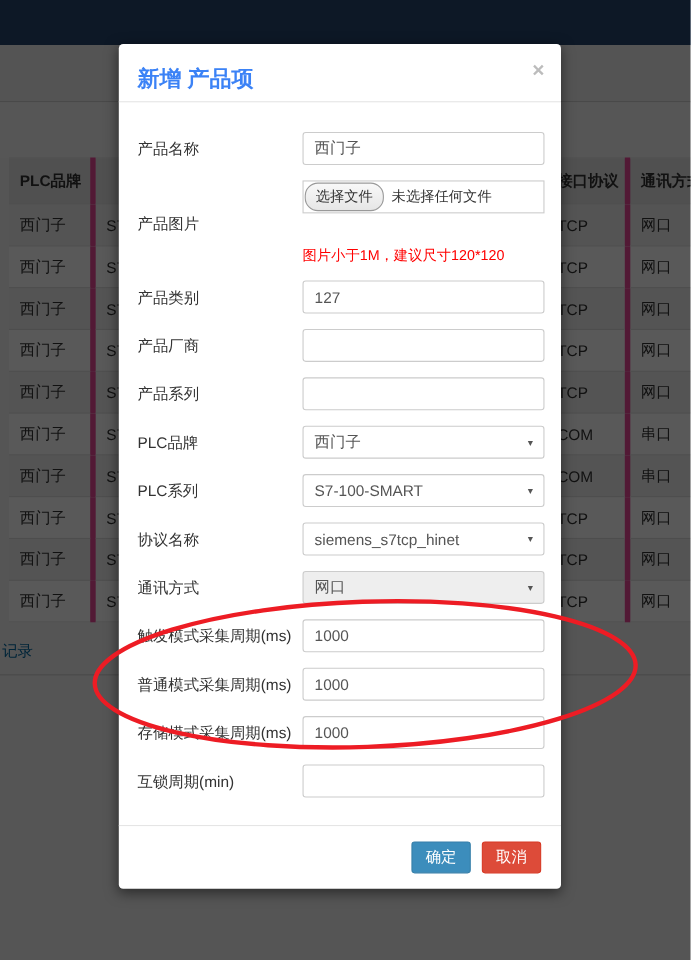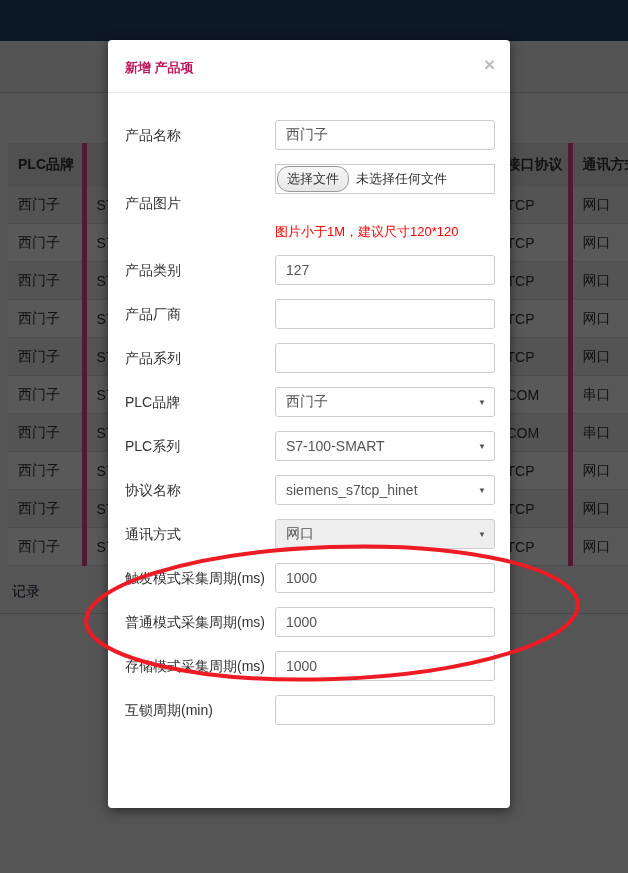--- a/index.html
+++ b/index.html
@@ -12,31 +12,31 @@
   .band2{position:absolute;left:0;top:93px;width:628px;height:50px;background:#f7f7f7;}
   .bg-table-wrap{position:absolute;left:8px;top:143px;width:620px;overflow:hidden;}
   table.bg-table{border-collapse:collapse;table-layout:fixed;width:687px;background:#fff;font-size:14px;color:#333;}
   table.bg-table th{height:41px;text-align:left;padding:0 0 0 10px;background:#e4e4e4;font-weight:bold;border-bottom:1px solid #ddd;white-space:nowrap;overflow:hidden;}
   table.bg-table td{height:37px;padding:0 0 0 10px;white-space:nowrap;overflow:hidden;}
   table.bg-table tr{border-top:1px solid #ddd;}
   table.bg-table tbody tr:nth-child(odd) td{background:#f0f0f0;}
   table.bg-table tbody tr:nth-child(even) td{background:#fff;}
   table.bg-table th+th, table.bg-table td+td{border-left:5px solid #ec4899;}
   table.bg-table tbody{border-bottom:1px solid #ddd;}
-  .records{position:absolute;left:12px;top:583px;font-size:14px;color:#0f172a;}
+  .records{position:absolute;left:2px;top:583px;font-size:14px;color:#0369a1;}
   .bg-divider{position:absolute;left:0;top:613px;width:628px;height:1px;background:#cfcfcf;}
 
   
   .backdrop{position:absolute;left:0;top:0;width:628px;height:873px;background:rgba(0,0,0,0.65);z-index:10;}
 
   
   .modal{position:absolute;left:108px;top:40px;width:402px;height:768px;background:#fff;border-radius:4px;
          box-shadow:0 3px 12px rgba(0,0,0,.5);z-index:20;box-sizing:border-box;display:flex;flex-direction:column;}
   .modal-header{height:53px;box-sizing:border-box;padding:18px 17px 0 17px;border-bottom:1px solid #e5e5e5;position:relative;}
-  .modal-title{font-size:13px;font-weight:bold;color:#be185d;}
+  .modal-title{font-size:20px;font-weight:bold;color:#3b82f6;}
   .modal-close{position:absolute;right:15px;top:15px;font-size:19px;font-weight:bold;color:#bcbcbc;background:none;border:none;cursor:pointer;line-height:1;padding:0;}
   .modal-body{flex:1;padding:27px 0 0 17px;box-sizing:border-box;}
   .form-group{display:flex;margin-bottom:14px;}
   .flabel{width:150px;flex-shrink:0;font-size:14px;color:#333;line-height:30px;font-weight:normal;white-space:nowrap;}
   .fctl{width:220px;height:30px;box-sizing:border-box;border:1px solid #ccc;border-radius:3px;font-size:14px;color:#555;
         padding:0 8px 0 10px;font-family:"Liberation Sans","DejaVu Sans",sans-serif;background:#fff;}
   .select{display:flex;align-items:center;justify-content:space-between;cursor:pointer;}
   .select .caret{font-size:8px;color:#555;}
   .select.disabled{background:#eee;}
   .file-group{align-items:center;}
@@ -232,19 +232,23 @@
         <label class="flabel">存储模式采集周期(ms)</label>
         <input class="fctl" value="1000" style="">
       </div>
 
       <div class="form-group">
         <label class="flabel">互锁周期(min)</label>
         <input class="fctl" value="" style="">
       </div>
 
     </div>
+    <div class="modal-footer">
+      <button class="btn btn-ok">确定</button>
+      <button class="btn btn-cancel">取消</button>
+    </div>
   </div>
 
   <svg class="annotation" width="628" height="873">
     <ellipse id="ann-ellipse" cx="332" cy="613" rx="246" ry="66" transform="rotate(-2 332 613)" fill="none" stroke-width="4" stroke="#ed1c24"></ellipse>
   </svg>
 
 </div>
 
 </body></html>

